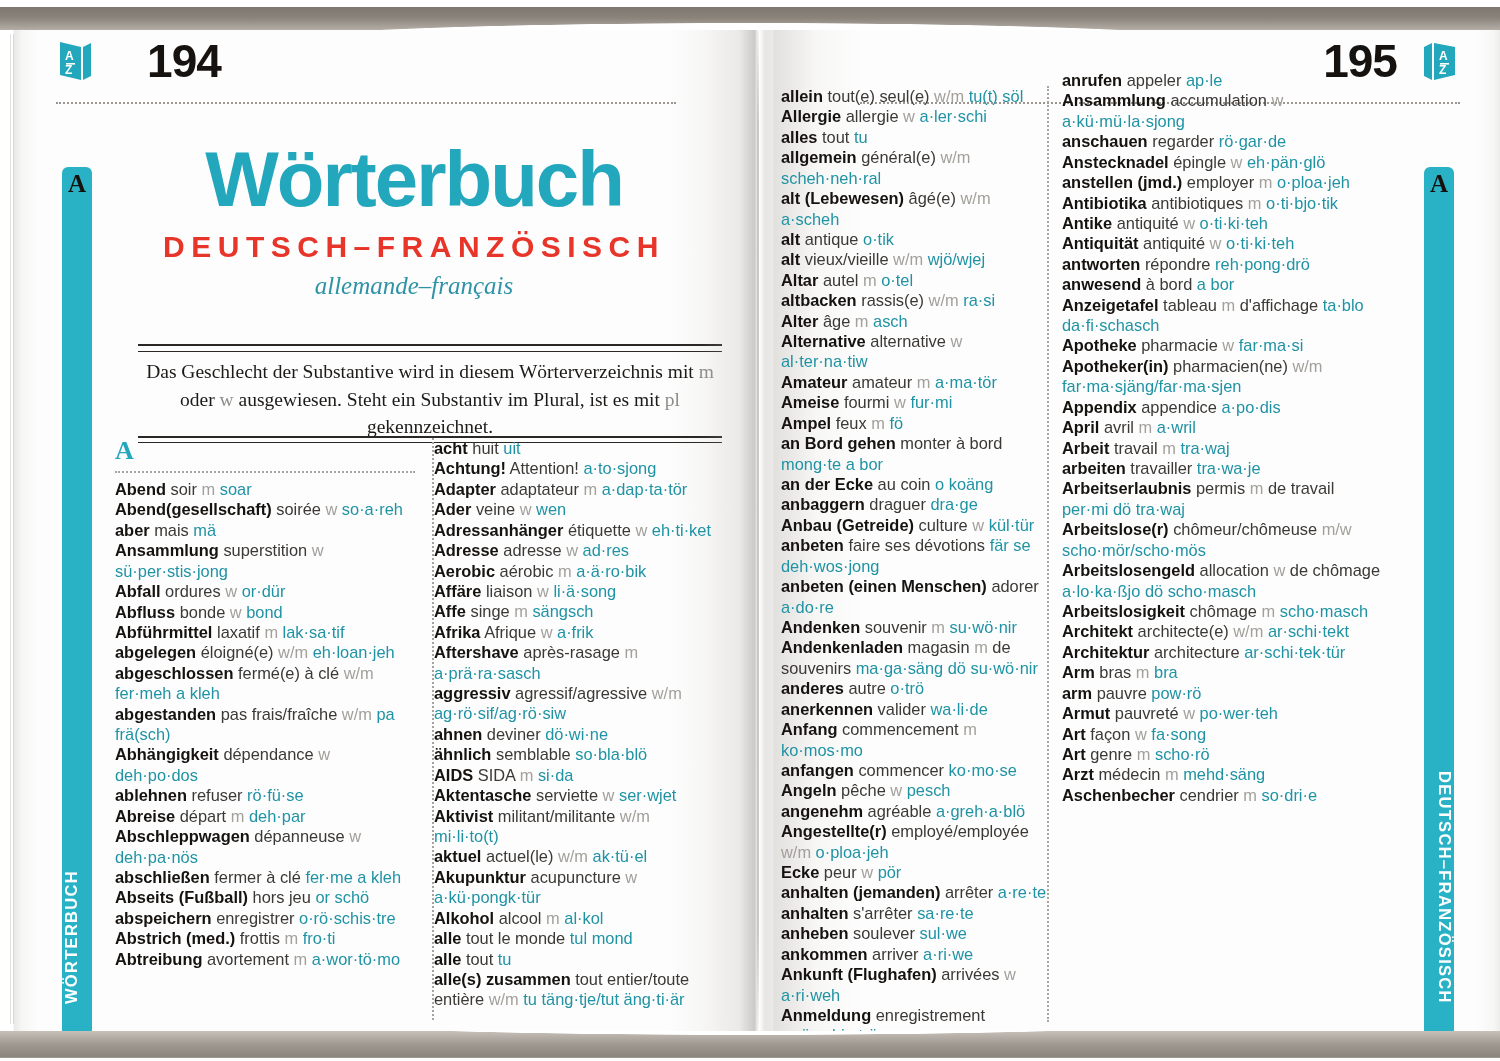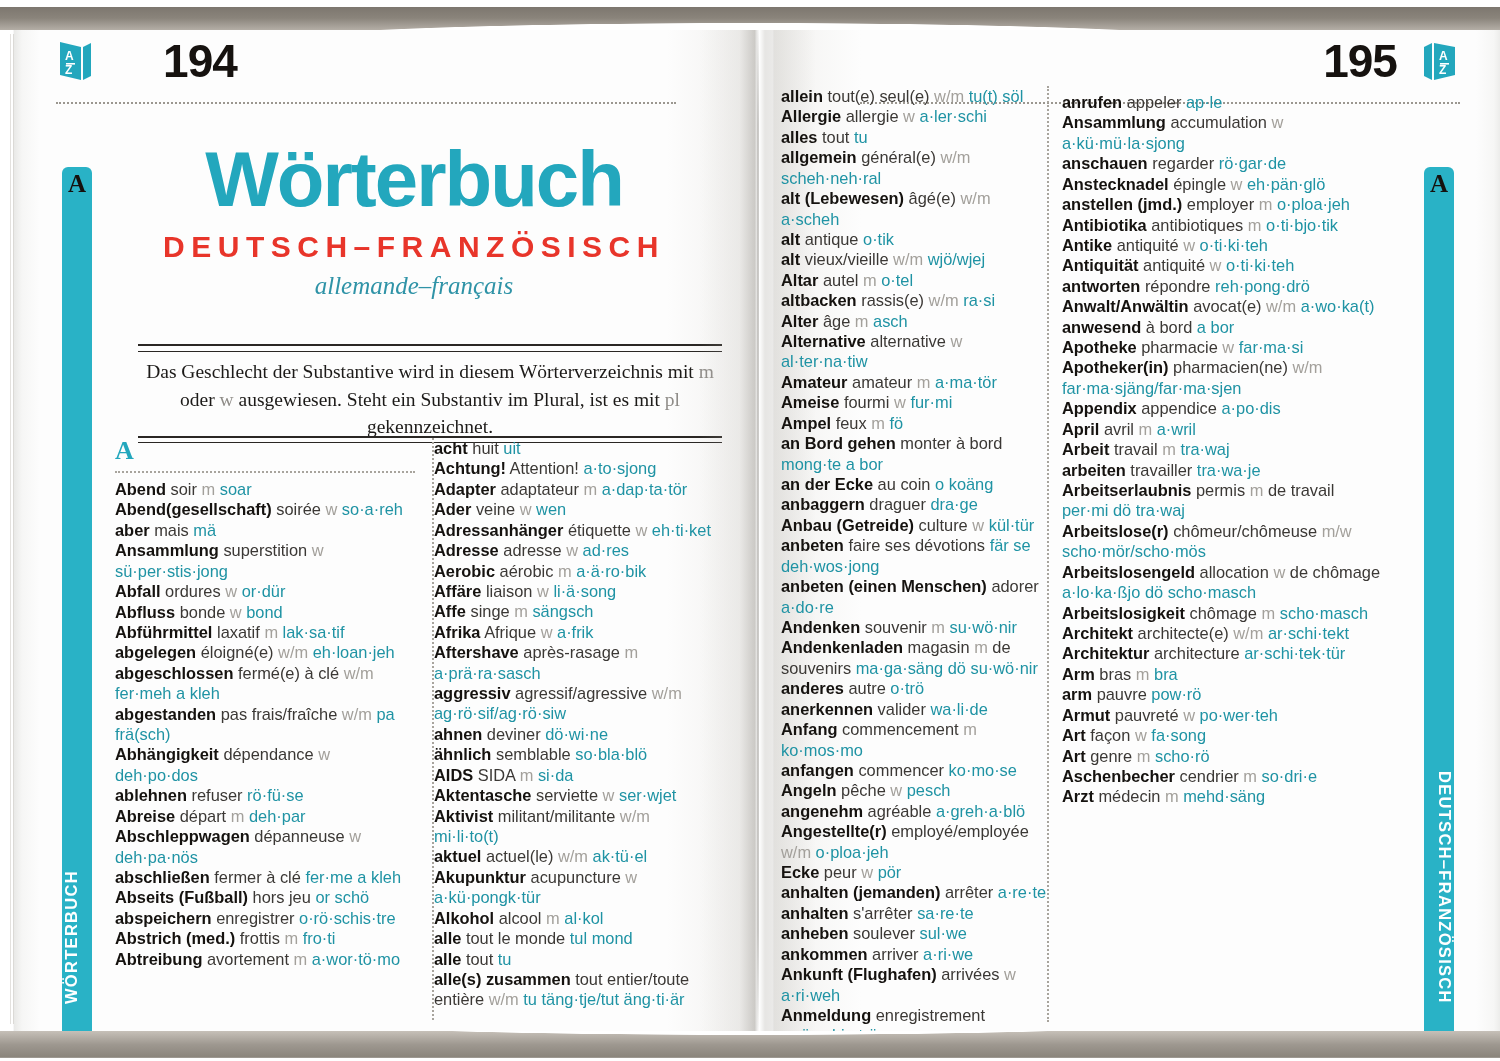--- a/index.html
+++ b/index.html
@@ -79,21 +79,21 @@
 
   
   .pg-head{position:absolute;top:0;height:78px;}
   .pg-head-l{left:42px;width:620px;}
   .pg-head-r{right:42px;width:620px;text-align:right;}
   .pgnum{
     font-family:"Liberation Sans", sans-serif;
     font-weight:bold;font-size:46px;color:#16120f;letter-spacing:-1px;
     line-height:78px;display:inline-block;vertical-align:middle;
   }
-  .pgnum-l{margin-left:62px;}
+  .pgnum-l{margin-left:46px;}
   .pgnum-r{margin-right:18px;}
   .az-icon{display:inline-block;vertical-align:middle;width:40px;height:46px;}
 
   .head-rule{
     position:absolute;height:0;border-top:2px dotted #9b9790;top:80px;
   }
   .head-rule-l{left:42px;width:620px;}
   .head-rule-r{right:42px;width:600px;}
 
   
@@ -158,21 +158,21 @@
   
   .col{
     position:absolute;
     font-family:"Liberation Sans", sans-serif;
     font-size:16.4px;line-height:1.245;
     color:#2a2724;
   }
   .col-1{left:115px;top:438px;width:300px;}
   .col-2{left:434px;top:438px;width:278px;}
   .col-3{left:781px;top:86px;width:272px;}
-  .col-4{left:1062px;top:92px;width:322px;}
+  .col-4{left:1062px;top:70px;width:322px;}
 
   .col-sep{
     position:absolute;width:0;border-left:2px dotted #a8a49d;
   }
   .sep-1{left:432px;top:438px;height:582px;}
   .sep-2{left:1047px;top:86px;height:936px;}
 
   .colhead{
     font-family:"Liberation Serif", serif;font-weight:bold;
     font-size:26px;color:#23a7bd;line-height:1;margin-bottom:4px;
@@ -344,38 +344,38 @@
   <div class="col col-4" id="col3">
       <div class="e"><span class="de">anrufen</span> <span class="fr">appeler</span> <span class="ph">ap·le</span></div>
       <div class="e"><span class="de">Ansammlung</span> <span class="fr">accumulation</span> <span class="g">w</span> <span class="ph">a·kü·mü·la·sjong</span></div>
       <div class="e"><span class="de">anschauen</span> <span class="fr">regarder</span> <span class="ph">rö·gar·de</span></div>
       <div class="e"><span class="de">Anstecknadel</span> <span class="fr">épingle</span> <span class="g">w</span> <span class="ph">eh·pän·glö</span></div>
       <div class="e"><span class="de">anstellen (jmd.)</span> <span class="fr">employer</span> <span class="g">m</span> <span class="ph">o·ploa·jeh</span></div>
       <div class="e"><span class="de">Antibiotika</span> <span class="fr">antibiotiques</span> <span class="g">m</span> <span class="ph">o·ti·bjo·tik</span></div>
       <div class="e"><span class="de">Antike</span> <span class="fr">antiquité</span> <span class="g">w</span> <span class="ph">o·ti·ki·teh</span></div>
       <div class="e"><span class="de">Antiquität</span> <span class="fr">antiquité</span> <span class="g">w</span> <span class="ph">o·ti·ki·teh</span></div>
       <div class="e"><span class="de">antworten</span> <span class="fr">répondre</span> <span class="ph">reh·pong·drö</span></div>
-      <div class="e"><span class="de">Anwalt/Anwältin</span> <span class="fr">avocat(e)</span> <span class="g">w/m</span> <span class="ph">a·wo·ka(t)</span></div>
       <div class="e"><span class="de">anwesend</span> <span class="fr">à bord</span> <span class="ph">a bor</span></div>
+      <div class="e"><span class="de">Anzeigetafel</span> <span class="fr">tableau</span> <span class="g">m</span> <span class="fr">d'affichage</span> <span class="ph">ta·blo da·fi·schasch</span></div>
       <div class="e"><span class="de">Apotheke</span> <span class="fr">pharmacie</span> <span class="g">w</span> <span class="ph">far·ma·si</span></div>
       <div class="e"><span class="de">Apotheker(in)</span> <span class="fr">pharmacien(ne)</span> <span class="g">w/m</span> <span class="ph">far·ma·sjäng/far·ma·sjen</span></div>
       <div class="e"><span class="de">Appendix</span> <span class="fr">appendice</span> <span class="ph">a·po·dis</span></div>
       <div class="e"><span class="de">April</span> <span class="fr">avril</span> <span class="g">m</span> <span class="ph">a·wril</span></div>
       <div class="e"><span class="de">Arbeit</span> <span class="fr">travail</span> <span class="g">m</span> <span class="ph">tra·waj</span></div>
       <div class="e"><span class="de">arbeiten</span> <span class="fr">travailler</span> <span class="ph">tra·wa·je</span></div>
       <div class="e"><span class="de">Arbeitserlaubnis</span> <span class="fr">permis</span> <span class="g">m</span> <span class="fr">de travail</span> <span class="ph">per·mi dö tra·waj</span></div>
       <div class="e"><span class="de">Arbeitslose(r)</span> <span class="fr">chômeur/chômeuse</span> <span class="g">m/w</span> <span class="ph">scho·mör/scho·mös</span></div>
       <div class="e"><span class="de">Arbeitslosengeld</span> <span class="fr">allocation</span> <span class="g">w</span> <span class="fr">de chômage</span> <span class="ph">a·lo·ka·ßjo dö scho·masch</span></div>
       <div class="e"><span class="de">Arbeitslosigkeit</span> <span class="fr">chômage</span> <span class="g">m</span> <span class="ph">scho·masch</span></div>
       <div class="e"><span class="de">Architekt</span> <span class="fr">architecte(e)</span> <span class="g">w/m</span> <span class="ph">ar·schi·tekt</span></div>
       <div class="e"><span class="de">Architektur</span> <span class="fr">architecture</span> <span class="ph">ar·schi·tek·tür</span></div>
       <div class="e"><span class="de">Arm</span> <span class="fr">bras</span> <span class="g">m</span> <span class="ph">bra</span></div>
       <div class="e"><span class="de">arm</span> <span class="fr">pauvre</span> <span class="ph">pow·rö</span></div>
       <div class="e"><span class="de">Armut</span> <span class="fr">pauvreté</span> <span class="g">w</span> <span class="ph">po·wer·teh</span></div>
       <div class="e"><span class="de">Art</span> <span class="fr">façon</span> <span class="g">w</span> <span class="ph">fa·song</span></div>
       <div class="e"><span class="de">Art</span> <span class="fr">genre</span> <span class="g">m</span> <span class="ph">scho·rö</span></div>
+      <div class="e"><span class="de">Arzt</span> <span class="fr">médecin</span> <span class="g">m</span> <span class="ph">mehd·säng</span></div>
       <div class="e"><span class="de">Aschenbecher</span> <span class="fr">cendrier</span> <span class="g">m</span> <span class="ph">so·dri·e</span></div>
-      <div class="e"><span class="de">Arzt</span> <span class="fr">médecin</span> <span class="g">m</span> <span class="ph">mehd·säng</span></div>
     </div>
 
   <div class="cover-top"></div>
   <div class="cover-bottom"></div>
 </div>
 
 </body></html>

